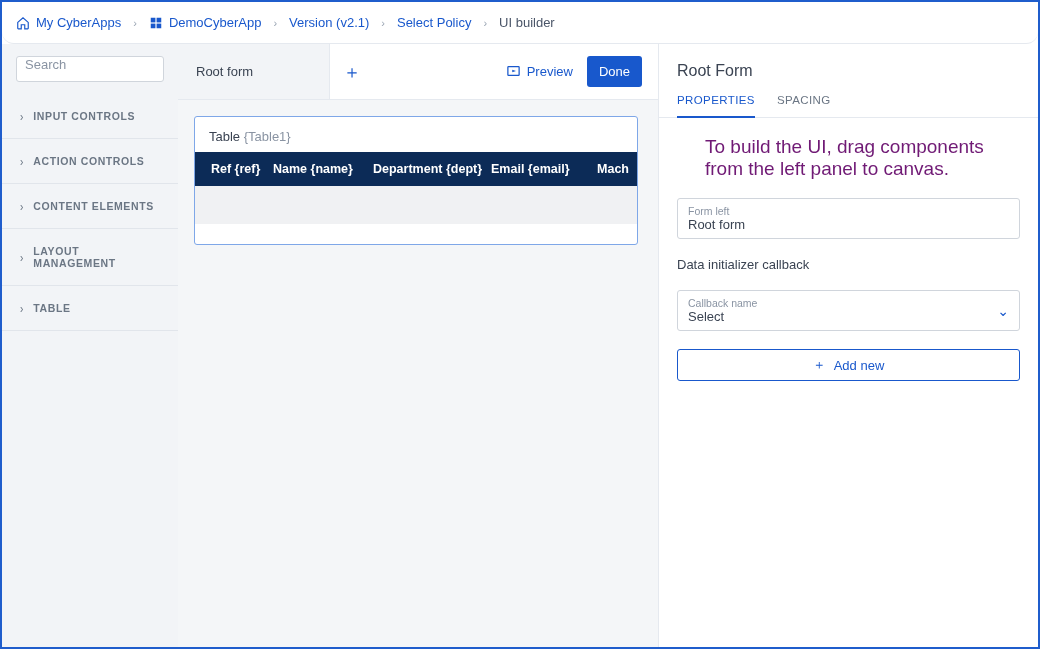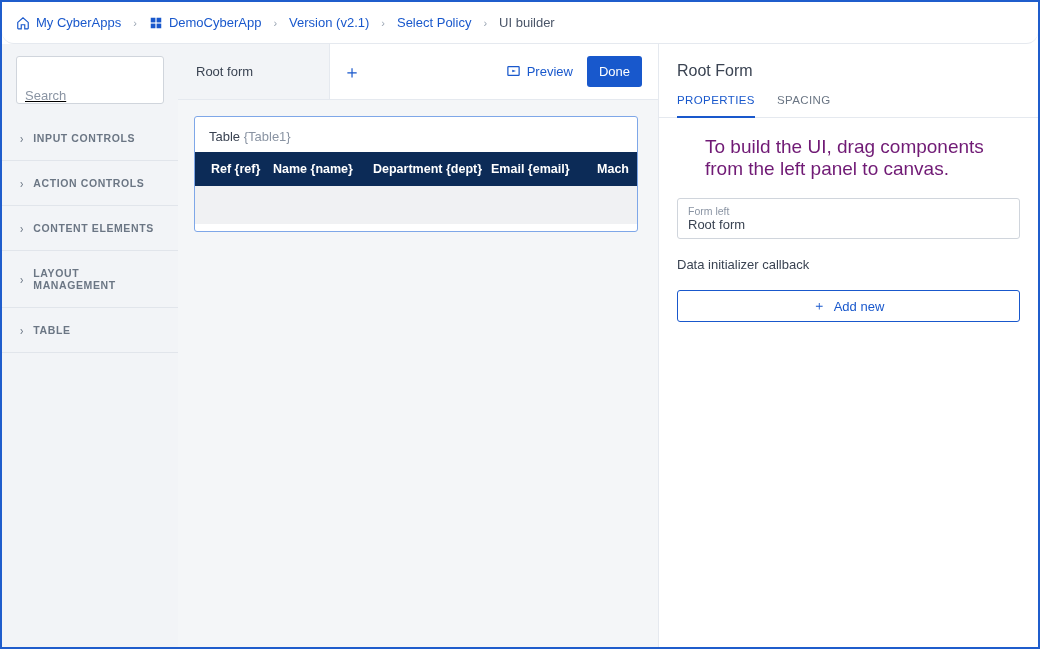--- a/index.html
+++ b/index.html
@@ -13,21 +13,21 @@
   .crumb svg { width: 14px; height: 14px; }
 
   
   .main { display: flex; height: calc(100% - 42px); }
   .left { width: 176px; background: #f2f4f7; display: flex; flex-direction: column; }
   .center { flex: 1; background: #f4f6f8; display: flex; flex-direction: column; min-width: 0; }
   .right { width: 380px; border-left: 1px solid #e5e9ef; background: #fff; display: flex; flex-direction: column; }
 
   
   .search-wrap { padding: 12px 14px; }
-  .search { display: flex; align-items: flex-end; border: 1px solid #d0d5dc; border-radius: 3px; background: #fff; height: 48px; padding: 0 8px; text-decoration: underline; }
+  .search { display: flex; align-items: flex-start; border: 1px solid #d0d5dc; border-radius: 3px; background: #fff; height: 26px; padding: 0 8px; }
   .search input { border: none; outline: none; flex: 1; font-size: 13px; color: #4a5568; background: transparent; }
   .search input::placeholder { color: #8a94a3; }
   .search svg { width: 14px; height: 14px; stroke: #1958cc; fill: none; }
 
   
   .group { border-bottom: 1px solid #e1e5eb; padding: 16px 14px 16px 18px; display: flex; align-items: center; gap: 10px; cursor: pointer; }
   .group-label { font-size: 10.5px; letter-spacing: 0.6px; color: #6b7684; font-weight: 600; }
   .chev { color: #6b7684; font-size: 10px; transform: scaleY(1.3); }
 
   
@@ -35,21 +35,21 @@
   .formtab { width: 152px; background: #f2f4f7; border-right: 1px solid #e5e9ef; display: flex; align-items: center; padding: 0 18px; font-size: 13px; color: #3a4352; }
   .addtab { width: 44px; display: flex; align-items: center; justify-content: center; color: #1958cc; font-size: 18px; cursor: pointer; }
   .center-head-spacer { flex: 1; }
   .head-actions { display: flex; align-items: center; gap: 14px; padding-right: 16px; }
   .preview-btn { display: flex; align-items: center; gap: 6px; color: #1958cc; font-size: 13px; cursor: pointer; }
   .preview-btn svg { width: 15px; height: 15px; fill: #1958cc; }
   .done-btn { background: #1858cc; color: #fff; border: none; border-radius: 3px; padding: 8px 12px; font-size: 13px; cursor: pointer; }
 
   
   .canvas { flex: 1; padding: 16px; overflow: auto; }
-  .card { background: #fff; border: 1px solid #7ea7e8; border-radius: 3px; width: 444px; padding-bottom: 7px; }
+  .card { background: #fff; border: 1px solid #7ea7e8; border-radius: 3px; width: 444px; padding-bottom: 20px; }
   .card-title { padding: 12px 14px 8px 14px; font-size: 13px; color: #3a4352; }
   .card-title .muted { color: #8a94a3; }
   .table-wrap { overflow: hidden; }
   .tbl-head { display: flex; background: #0c2b57; color: #fff; font-size: 12.5px; font-weight: 600; height: 34px; align-items: center; }
   .tbl-col { padding: 0 8px; white-space: nowrap; }
   .tbl-head .tbl-col:nth-child(1){ padding-left: 16px; width: 70px; }
   .tbl-head .tbl-col:nth-child(2){ width: 100px; }
   .tbl-head .tbl-col:nth-child(3){ width: 118px; }
   .tbl-head .tbl-col:nth-child(4){ width: 90px; text-align: center; }
   .tbl-head .tbl-col:nth-child(5){ flex: 1; text-align: right; overflow: hidden; }
@@ -178,20 +178,25 @@
     <div class="panel-body">
       <div class="hint">To build the UI, drag components from the left panel to canvas.</div>
 
       <div class="field">
         <div class="field-label">Form left</div>
         <div class="field-value">Root form</div>
       </div>
 
       <div class="sec-label">Data initializer callback</div>
 
+      <div class="field">
+        <div class="field-label">Callback name</div>
+        <div class="field-value">Select</div>
+        <span class="select-chev">⌄</span>
+      </div>
 
 
       <div class="addnew">
         <span>＋</span>
         <span>Add new</span>
       </div>
     </div>
   </div>
 </div>
 

